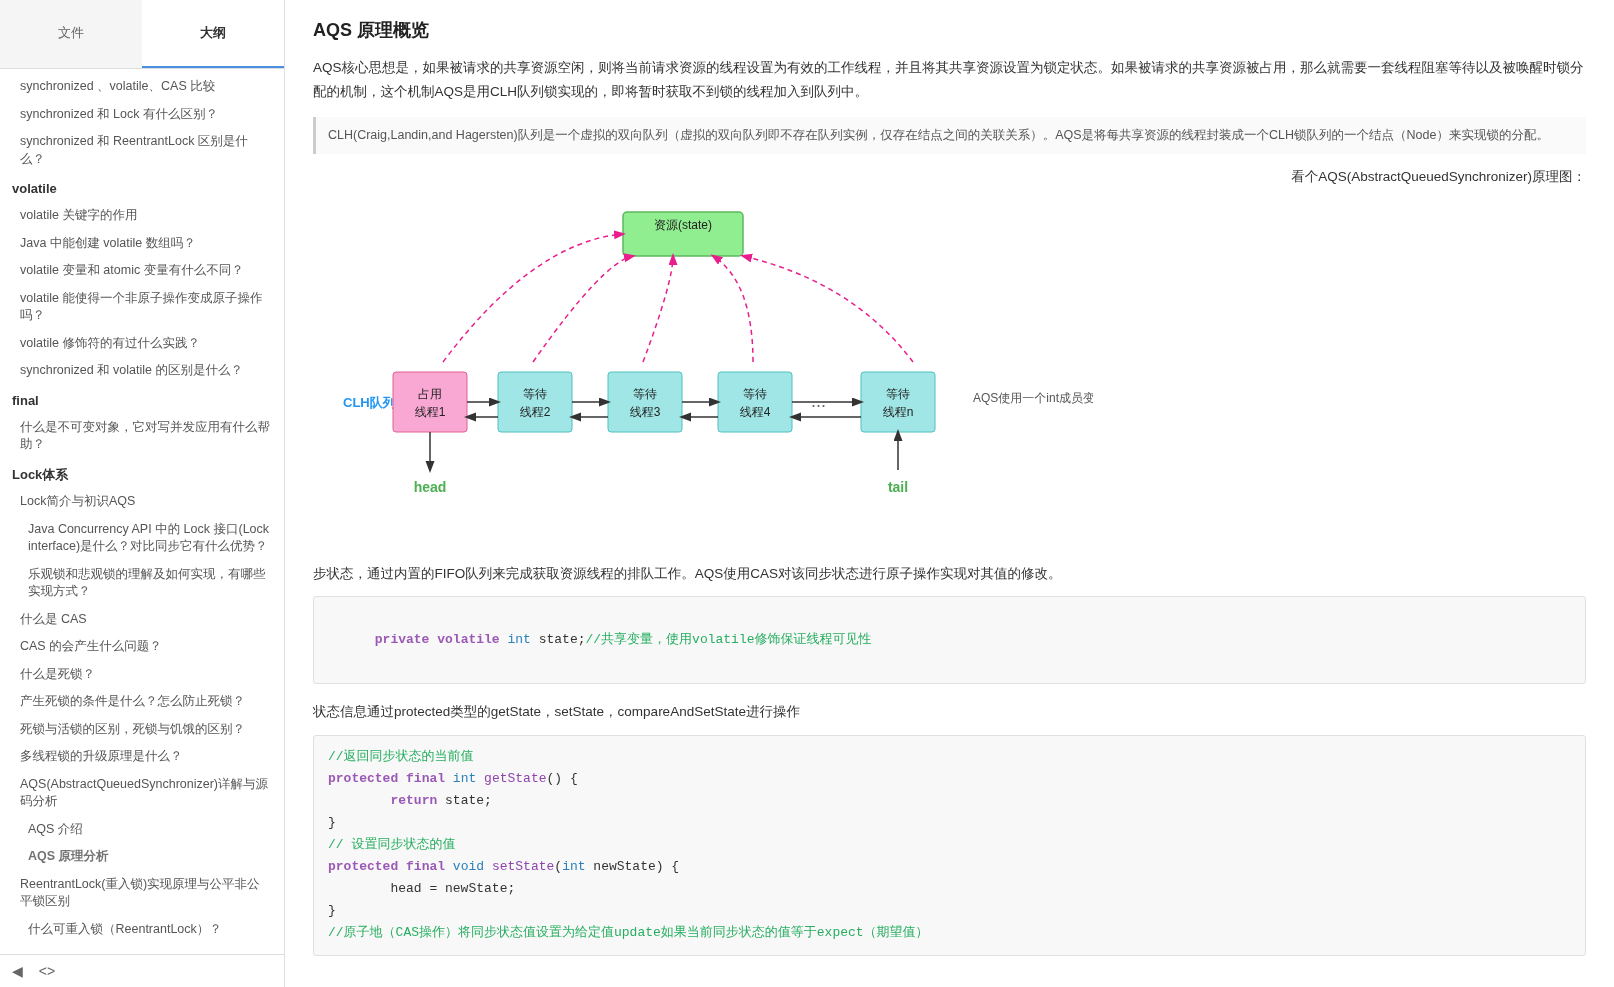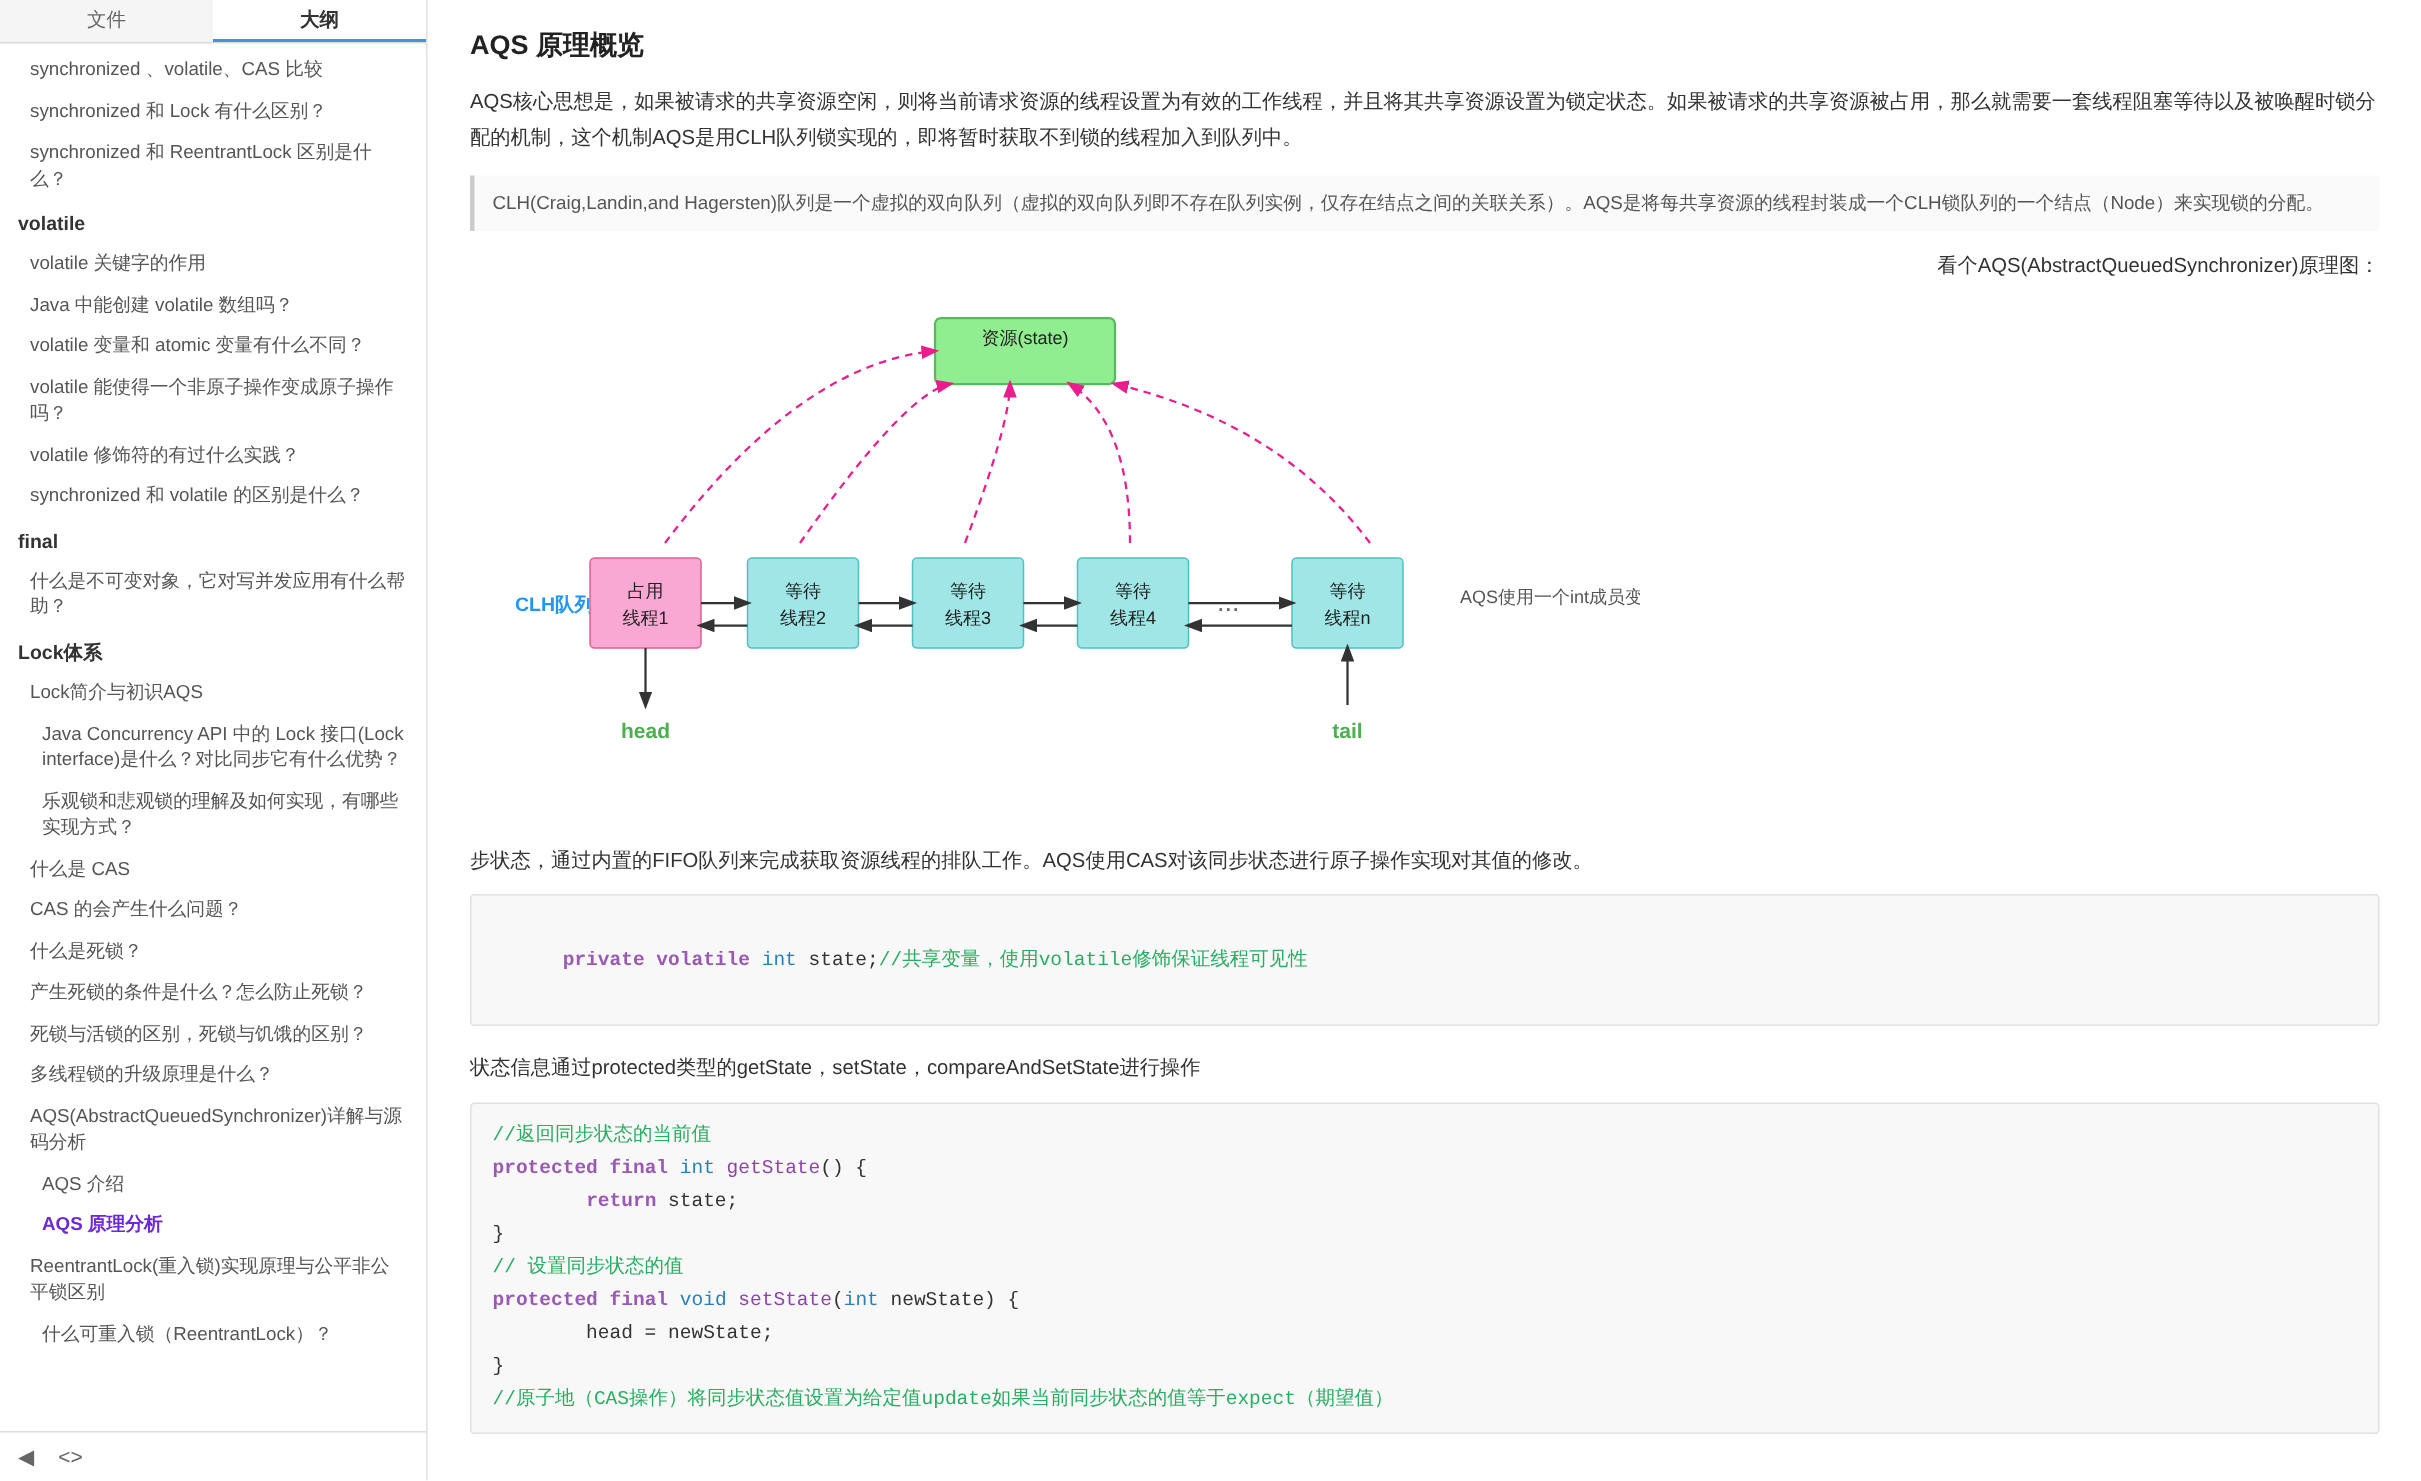--- a/index.html
+++ b/index.html
@@ -16,21 +16,21 @@
       overflow: hidden;
     }
     .sidebar-tabs {
       display: flex;
       border-bottom: 1px solid #ddd;
       background: #f5f5f5;
     }
     .sidebar-tab {
       flex: 1;
       text-align: center;
-      padding: 4px 0;
+      padding: 24px 0;
       font-size: 13px;
       cursor: pointer;
       color: #666;
       border-bottom: 2px solid transparent;
     }
     .sidebar-tab.active {
       color: #333;
       border-bottom: 2px solid #4a90e2;
       background: #fff;
       font-weight: bold;
@@ -43,21 +43,21 @@
     .sidebar-content::-webkit-scrollbar { width: 4px; }
     .sidebar-content::-webkit-scrollbar-thumb { background: #ccc; border-radius: 2px; }
 
     .nav-item {
       padding: 5px 12px 5px 12px;
       cursor: pointer;
       color: #555;
       line-height: 1.4;
       font-size: 12.5px;
     }
-    .nav-item.active { font-weight: bold; color: #6d28d9; }
+    .nav-item.active { font-weight: bold; color: #737373; }
     .nav-item.indent1 { padding-left: 20px; }
     .nav-item.indent2 { padding-left: 28px; }
     .nav-item.section-title { color: #333; font-weight: bold; padding: 7px 12px 4px 12px; font-size: 13px; }
 
     .sidebar-footer {
       border-top: 1px solid #ddd;
       padding: 6px 8px;
       display: flex;
       gap: 8px;
       align-items: center;

